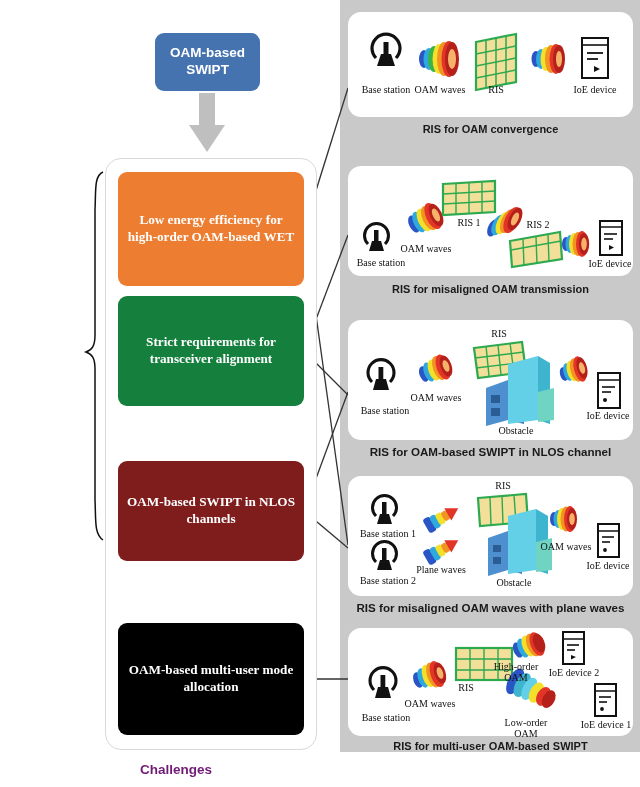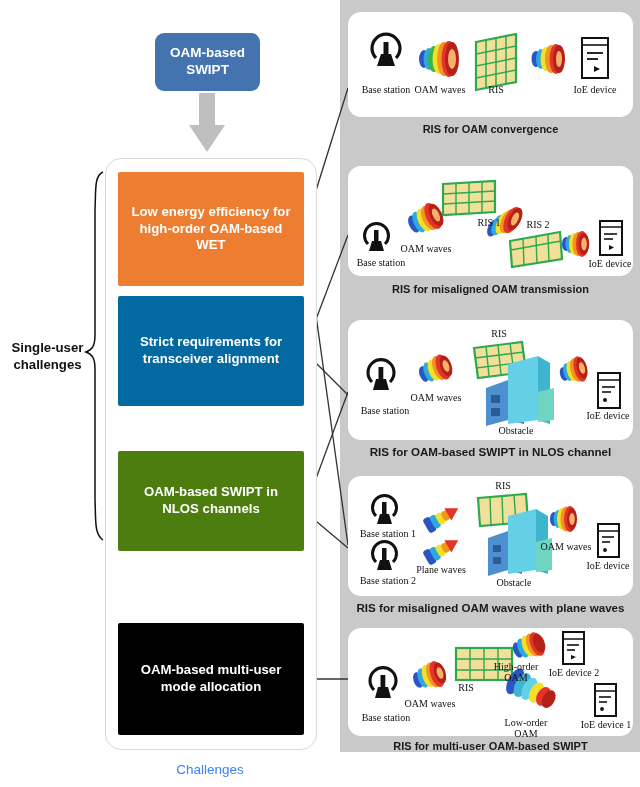--- a/index.html
+++ b/index.html
@@ -22,34 +22,35 @@
   }
   .rounded-panel {
     position: absolute; left: 105px; top: 158px;
     width: 212px; height: 592px;
     border: 1.6px solid #d9d9d9; border-radius: 16px;
     background: #fff;
   }
   .ch-box {
     position: absolute; left: 118px;
     width: 186px;
-    border-radius: 2px;
+    border-radius: 9px;
     display: flex; align-items: center; justify-content: center;
     color: #fff; font-weight: bold; font-size: 13.2px;
     line-height: 1.28; text-align: center;
     padding: 4px 8px;
+    font-family: Liberation Serif, serif;
   }
   #box-orange { top: 172px; height: 114px; background: #ED7D31; }
-  #box-gold   { top: 296px; height: 110px; background: #0369a1; }
-  #box-green  { top: 451px; height: 100px; background: #4d7c0f; }
+  #box-gold   { top: 296px; height: 110px; background: #15803d; }
+  #box-green  { top: 461px; height: 100px; background: #7f1d1d; }
   #box-brown  { top: 623px; height: 112px; background: #000000; }
 
   .col-label {
-    position: absolute; font-weight: normal; font-size: 13.5px;
-    color: #3b82f6; text-align: center; line-height: 1.2;
+    position: absolute; font-weight: bold; font-size: 13.5px;
+    color: #701a75; line-height: 1.2;
   }
   #challenges-label { left: 140px; top: 762px; width: 140px; }
   #solutions-label  { left: 400px; top: 760px; width: 220px; font-size: 15px; }
 
   #single-user-label {
     position: absolute; left: 0px; top: 340px; width: 95px;
     font-weight: bold; font-size: 13.2px; color: #111;
     text-align: center; line-height: 1.25;
   }
 
@@ -139,21 +140,20 @@
   <div class="ch-box" id="box-gold">
     <span>Strict requirements for transceiver alignment</span>
   </div>
   <div class="ch-box" id="box-green">
     <span>OAM-based SWIPT in NLOS channels</span>
   </div>
   <div class="ch-box" id="box-brown">
     <span>OAM-based multi-user mode allocation</span>
   </div>
 
-  <div id="single-user-label">Single-user challenges</div>
 
   <div class="col-label" id="challenges-label">Challenges</div>
 
   <div class="sol-panel" style="top:12px;">
     <div class="sol-card" style="height:105px;">
       <svg viewBox="0 0 285 105" width="285" height="105">
 
         <g>
           <path d="M28,46 a14,14 0 1,1 20,0" fill="none" stroke="#111" stroke-width="3.2"></path>
           <rect x="35.5" y="30" width="5" height="22" fill="#111"></rect>
@@ -264,21 +264,21 @@
           <ellipse cx="236" cy="78" rx="2.8" ry="6.5" fill="#F6B26B"></ellipse>
         </g>
         <g>
           <rect x="252" y="55" width="22" height="34" fill="#fff" stroke="#111" stroke-width="2"></rect>
           <line x1="252" y1="61" x2="274" y2="61" stroke="#111" stroke-width="1.5"></line>
           <line x1="256" y1="68" x2="269" y2="68" stroke="#111" stroke-width="1.6"></line>
           <line x1="256" y1="73" x2="265" y2="73" stroke="#111" stroke-width="1.6"></line>
           <polygon points="261,79 266,81.5 261,84" fill="#111"></polygon>
         </g>
       </svg>
-      <div class="ilabel c" style="left:121px; top:51px;margin-left:20px;">RIS 1</div>
+      <div class="ilabel c" style="left:121px; top:51px;">RIS 1</div>
       <div class="ilabel c" style="left:78px;  top:77px;">OAM waves</div>
       <div class="ilabel c" style="left:33px;  top:91px;">Base station</div>
       <div class="ilabel c" style="left:190px; top:53px;">RIS 2</div>
       <div class="ilabel c" style="left:262px; top:92px;">IoE device</div>
     </div>
     <div class="sol-caption" style="top:117px;">RIS for misaligned OAM transmission</div>
   </div>
 
   <div class="sol-panel" style="top:320px;">
     <div class="sol-card" style="height:120px;">

